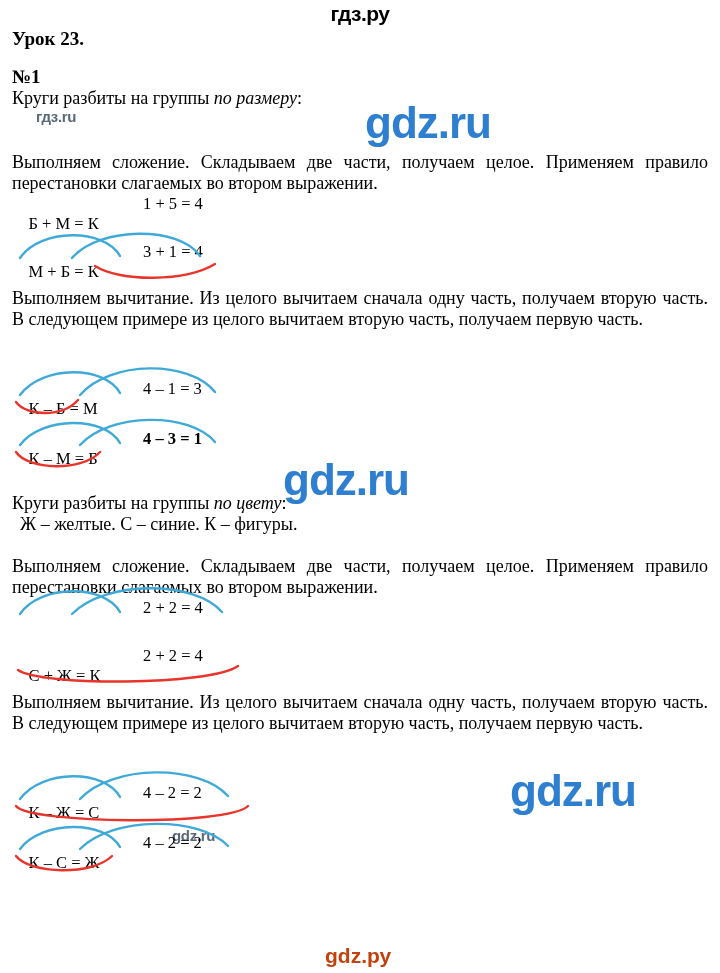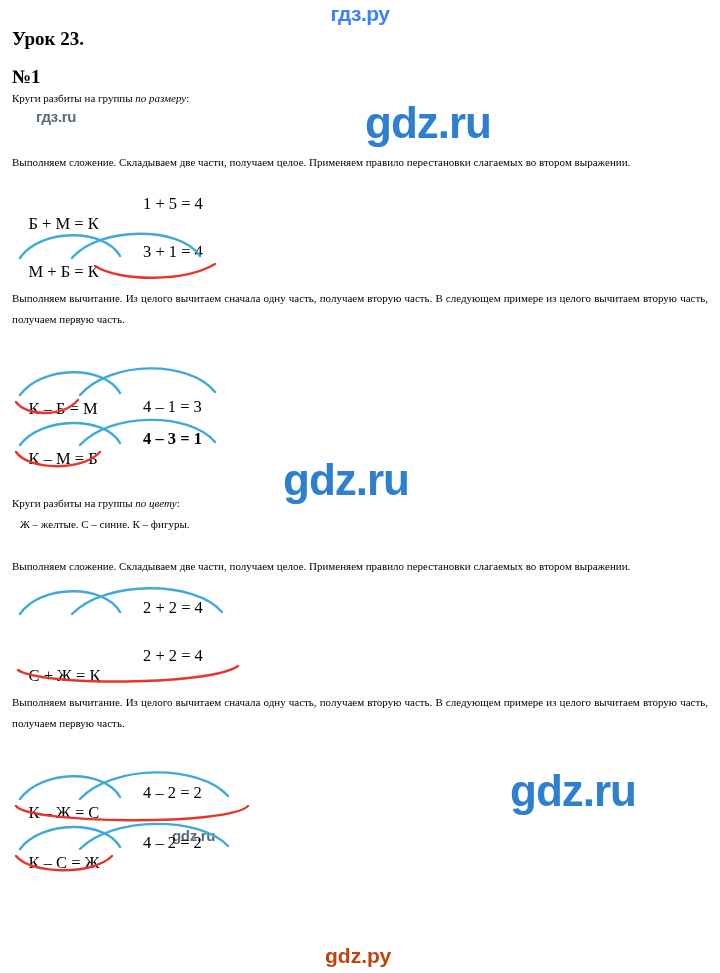--- a/index.html
+++ b/index.html
@@ -23,21 +23,21 @@
 
   
   .site-logo {
     position: absolute;
     top: 2px;
     left: 50%;
     transform: translateX(-50%);
     font-family: "Liberation Sans", sans-serif;
     font-weight: bold;
     font-size: 21px;
-    color: #3b82f6;
+    color: #000000;
     letter-spacing: -0.5px;
   }
 
   
   .wm {
     position: absolute;
     font-family: "Liberation Sans", sans-serif;
     font-weight: bold;
     color: #2f7fd0;
     pointer-events: none;
@@ -57,21 +57,21 @@
   }
   .task-num {
     position: absolute;
     left: 12px;
     top: 66px;
     font-size: 19px;
     font-weight: bold;
   }
   .para {
     position: absolute;
-    font-size: 11px;
+    font-size: 18px;
     line-height: 21px;
     text-align: justify;
     text-justify: inter-word;
   }
   .para i { font-style: italic; }
 
   .expr {
     position: absolute;
     font-size: 16.5px;
     white-space: pre;
@@ -116,21 +116,21 @@
   <div class="expr" style="left:12px; top:242px;">
     <span>М + Б = К</span>
   </div>
   <div class="expr" style="left:143px; top:242px;">3 + 1 = 4</div>
 
   <div class="para" style="left:12px; top:288px; width:696px;">Выполняем вычитание. Из целого вычитаем сначала одну часть, получаем вторую часть. В следующем примере из целого вычитаем вторую часть, получаем первую часть.</div>
 
   <div class="expr" style="left:12px; top:379px;">
     <span>К – Б = М</span>
   </div>
-  <div class="expr" style="left:143px; top:397px;">4 – 1 = 3</div>
+  <div class="expr" style="left:143px; top:379px;">4 – 1 = 3</div>
 
   <div class="expr" style="left:12px; top:429px;">
     <span>К – М = Б</span>
   </div>
   <div class="expr" style="left:143px; top:429px;font-weight:bold;">4 – 3 = 1</div>
 
   <div class="para" style="left:12px; top:493px; width:696px;">
     <span>Круги разбиты на группы </span><i>по цвету</i><span>:</span>
   </div>
   <div class="para" style="left:12px; top:514px; width:696px;margin-left:8px;">Ж – желтые. С – синие. К – фигуры.</div>

